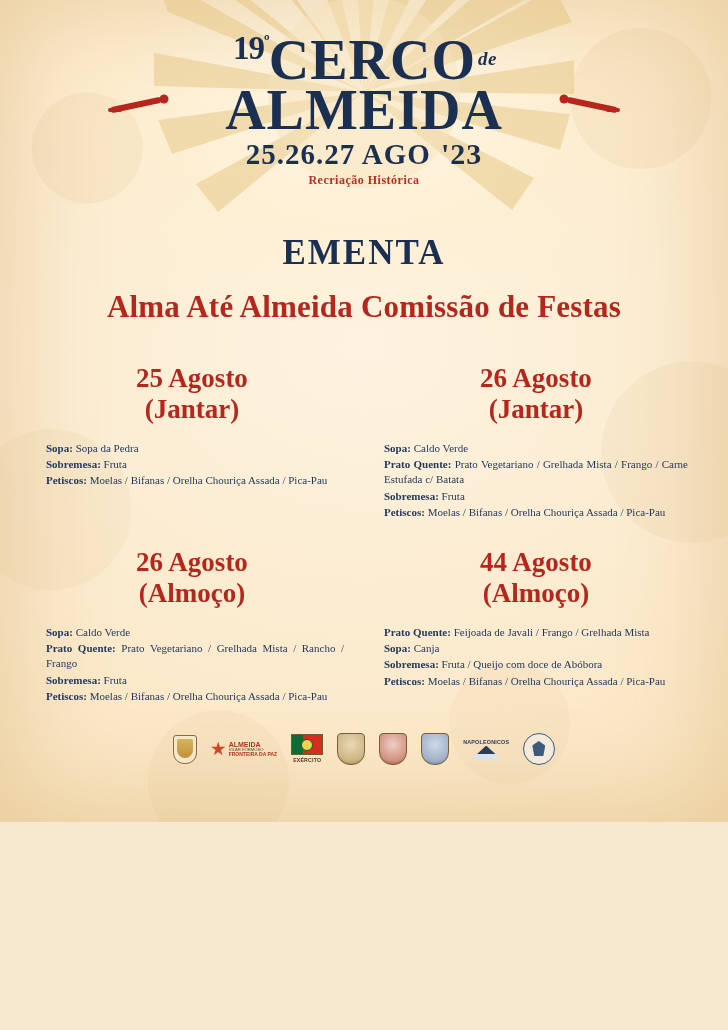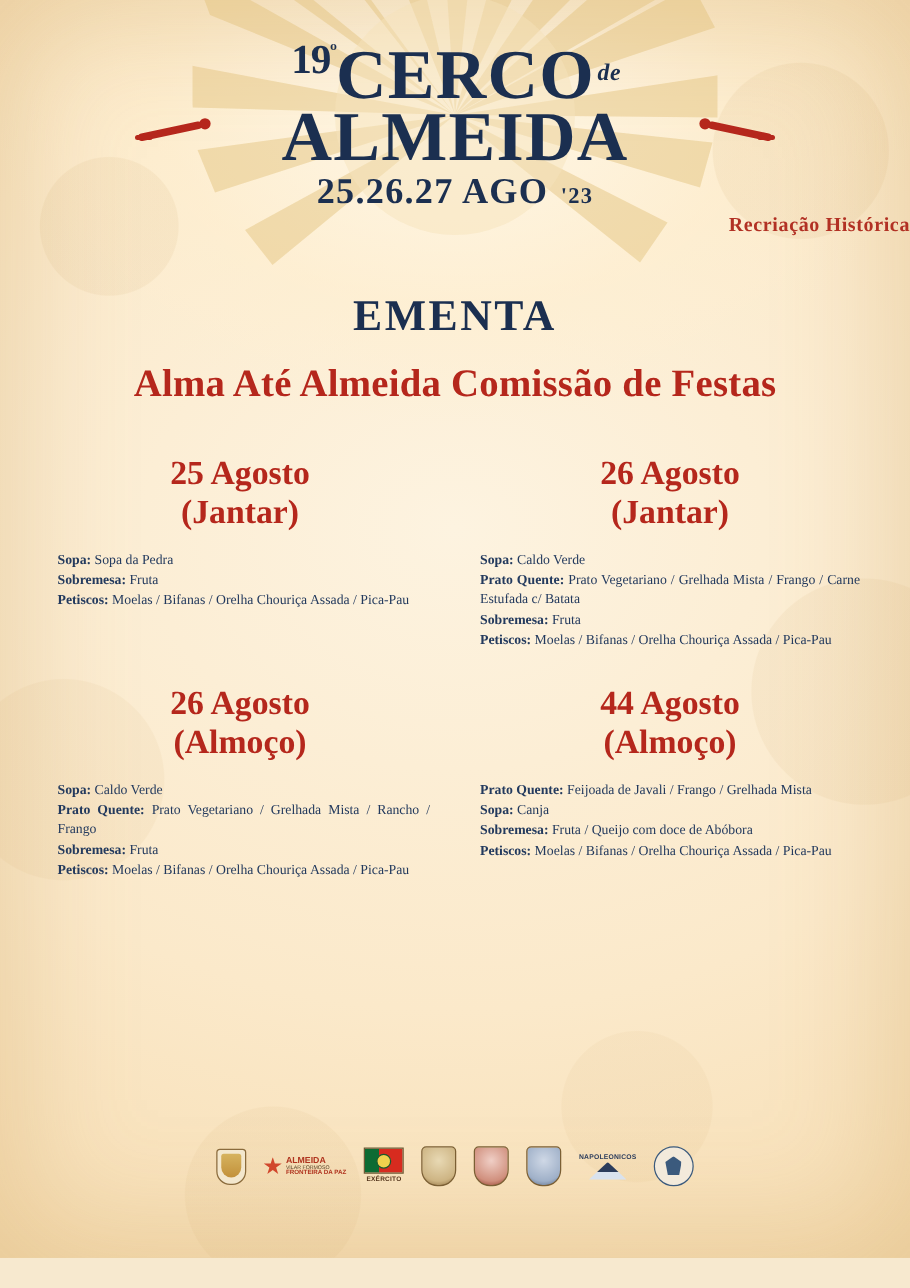--- a/index.html
+++ b/index.html
@@ -10,21 +10,21 @@
     width: 728px;
     height: 1030px;
     font-family: "Liberation Serif", serif;
     background: #f7e9cf;
     overflow: hidden;
   }
 
   .poster {
     position: relative;
     width: 728px;
-    height: 1006px;
+    height: 822px;
     box-sizing: border-box;
     background:
       radial-gradient(ellipse 520px 360px at 50% 8%, rgba(255,248,233,0.95) 0%, rgba(255,240,210,0.55) 45%, rgba(255,233,196,0.0) 72%),
       radial-gradient(ellipse 900px 700px at 50% 42%, #fdf3e0 0%, #fbe9ca 55%, #f6dcb0 100%),
       linear-gradient(180deg, #f4d9a8 0%, #f9e7c5 25%, #fbeed3 60%, #f3d9a6 100%);
   }
   
   .paper-texture {
     position: absolute;
     inset: 0;
@@ -109,29 +109,28 @@
   .cannon-right { right: 104px; }
   .logo-dates {
     font-family: "Liberation Serif", serif;
     font-weight: bold;
     font-size: 29px;
     color: #1b2f50;
     letter-spacing: 1px;
     margin-top: 2px;
     line-height: 1;
   }
-  .logo-dates .yr { font-size: 18px; margin-left: 10px; }
+  .logo-dates .yr { font-size: 30px; margin-left: 10px; }
   .logo-sub {
     font-family: "Liberation Serif", serif;
     font-weight: bold;
-    font-size: 16px;
+    font-size: 12px;
     color: #b23124;
     letter-spacing: 0.5px;
     margin-top: 4px;
-    text-align: right;
   }
 
   
   .ementa {
     text-align: center;
     font-family: "Liberation Serif", serif;
     font-weight: bold;
     font-size: 35px;
     letter-spacing: 2px;
     color: #1b2f50;

